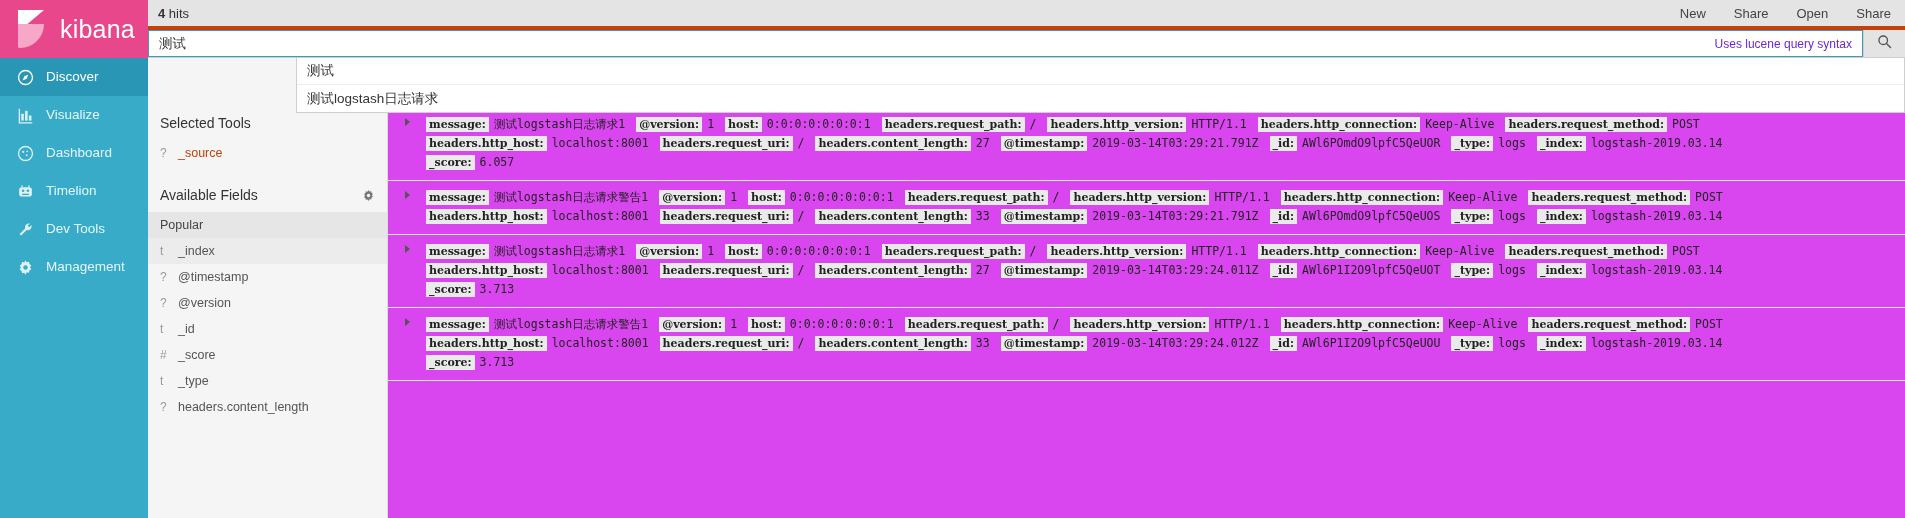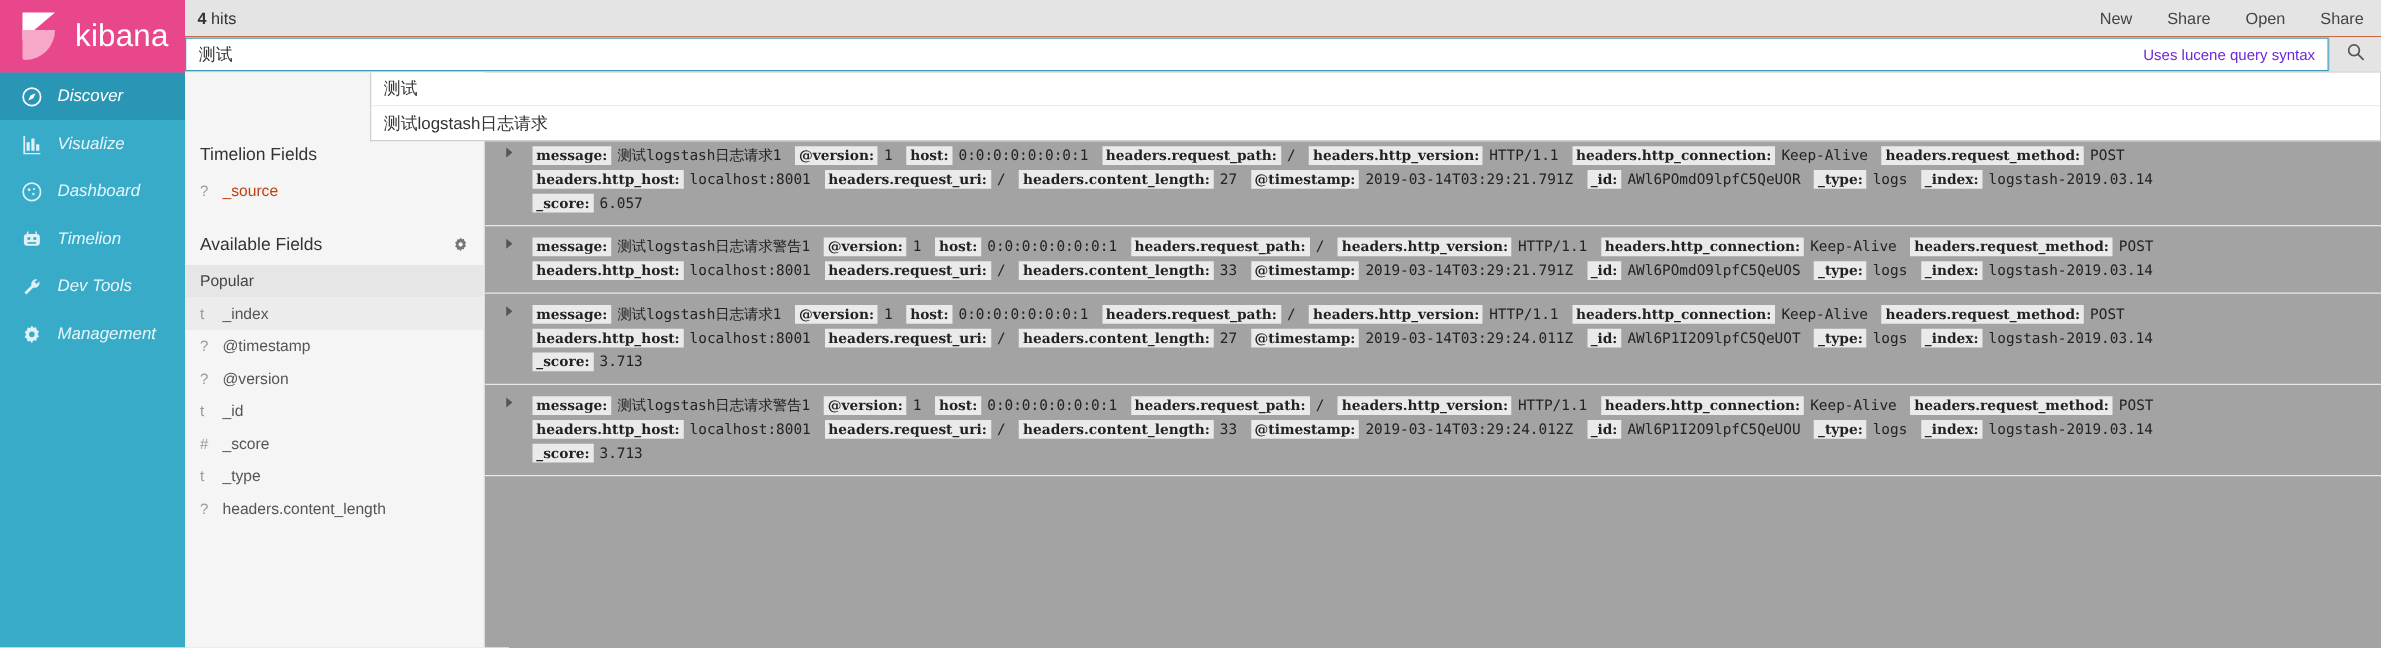--- a/index.html
+++ b/index.html
@@ -14,33 +14,33 @@
   
   .sidebar { width: 148px; flex: 0 0 148px; background: #37abc8; display: flex; flex-direction: column; }
   .logo-block { height: 58px; background: #e8488b; display: flex; align-items: center; padding-left: 12px; position: relative; overflow: hidden; }
   .logo-mark { width: 40px; height: 42px; position: relative; flex: 0 0 40px; }
   .logo-mark .k-top { position: absolute; left: 6px; top: 2px; width: 0; height: 0;
     border-left: 26px solid #ffffff; border-bottom: 22px solid transparent; }
   .logo-mark .k-bot { position: absolute; left: 6px; top: 16px; width: 26px; height: 24px;
     background: #f7a8c8; border-bottom-right-radius: 26px; border-bottom-left-radius: 2px; }
   .logo-text { color: #fff; font-size: 25px; letter-spacing: .2px; margin-left: 8px; font-weight: 400; }
 
-  .nav { display: flex; flex-direction: column; flex: 1; font-style: italic; }
+  .nav { display: flex; flex-direction: column; flex: 1; }
   .nav-item { height: 38px; display: flex; align-items: center; padding-left: 14px; color: #e6f6fb;
     font-size: 13.5px; cursor: pointer; }
   .nav-item.active { background: #2a96b5; color: #ffffff; }
   .nav-icon { width: 22px; flex: 0 0 22px; display: flex; align-items: center; justify-content: center; margin-right: 10px; }
   .nav-icon svg { display: block; }
   .nav-label { line-height: 1; }
 
   
   .right { flex: 1; display: flex; flex-direction: column; min-width: 0; position: relative; }
 
   .topbar { height: 30px; background: #e4e4e4; display: flex; align-items: center;
-    border-bottom: 1px solid #c2410c; }
+    border-bottom: 4px solid #c2410c; }
   .hits { font-size: 13px; color: #333; padding-left: 10px; }
   .hits b { font-weight: 700; }
   .topbar-spacer { flex: 1; }
   .topbar-actions { display: flex; align-items: center; height: 100%; }
   .topbar-btn { font-size: 13px; color: #444; padding: 0 14px; height: 100%;
     display: flex; align-items: center; cursor: pointer; }
 
   .searchrow { height: 28px; background: #fff; display: flex; align-items: stretch;
     border-bottom: 1px solid #cfcfcf; }
   .search-wrap { flex: 1; display: flex; align-items: center; position: relative;
@@ -70,21 +70,21 @@
     display: flex; align-items: center; background: #e6e6e6; margin-top: 6px; }
   .field-row { height: 26px; display: flex; align-items: center; padding-left: 12px;
     font-size: 12.5px; cursor: pointer; }
   .field-row.shade { background: #ececec; }
   .f-type { width: 18px; flex: 0 0 18px; color: #9a9a9a; font-size: 12px; }
   .f-name { color: #555; }
   .f-name.muted { color: #c2410c; }
   .spacer-8 { height: 6px; }
 
   
-  .docs { flex: 1; min-width: 0; position: relative; overflow: hidden; padding-top: 50px; background:#a3a3a3; }
+  .docs { flex: 1; min-width: 0; position: relative; overflow: hidden; padding-top: 50px; background:#d946ef; }
   .doc-row { display: flex; border-bottom: 1px solid #e8e8e8; padding: 7px 0 8px 0; }
   .doc-caret { width: 38px; flex: 0 0 38px; display: flex; justify-content: center; padding-top: 3px; }
   .caret { width: 0; height: 0; border-left: 5px solid #555; border-top: 4px solid transparent;
     border-bottom: 4px solid transparent; cursor: pointer; }
   .doc-body { flex: 1; min-width: 0; font-family: "DejaVu Sans Mono", monospace;
     font-size: 11.5px; color: #222; line-height: 19px; padding-right: 6px; }
   .kv { white-space: nowrap; }
   .k { background: #eaeaea; font-weight: 700; padding: 1px 3px; margin-right: 5px;
     font-family: "DejaVu Serif", serif; font-size: 11px; }
   .v { margin-right: 11px; }
@@ -208,21 +208,21 @@
     </div>
 
     <div class="typeahead">
       <div class="ta-item">测试</div>
       <div class="ta-item">测试logstash日志请求</div>
     </div>
 
     <div class="body">
 
       <div class="fields">
-        <div class="fields-title">Timelion Fields</div>
+        <div class="fields-title">Selected Tools</div>
         <div class="spacer-8"></div>
         <div class="field-row">
           <span class="f-type">?</span>
           <span class="f-name muted">_source</span>
         </div>
 
         <div class="fields-title second">
           <span>Available Fields</span>
           <span class="gear">
             <svg width="13" height="13" viewBox="0 0 20 20">

